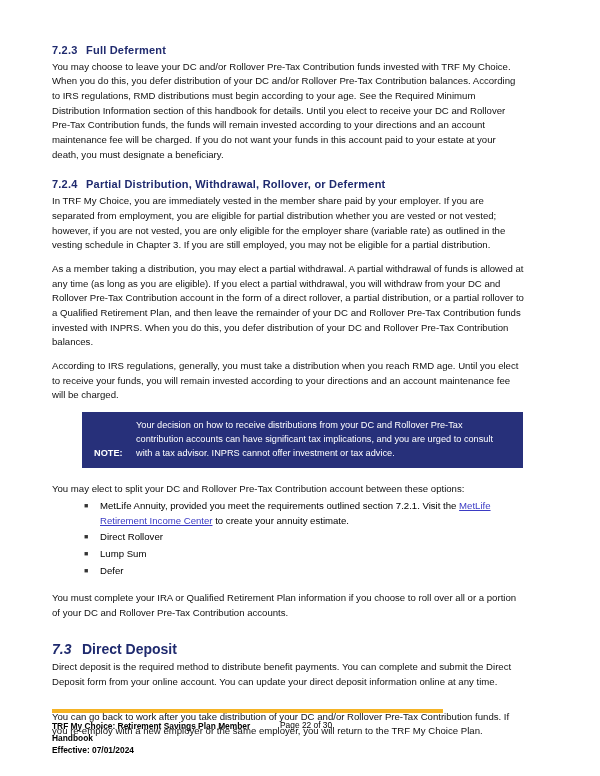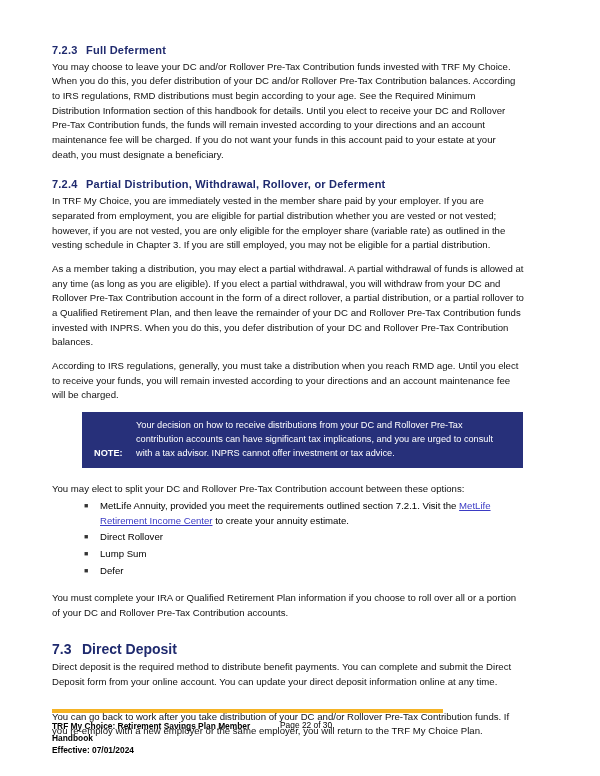--- a/index.html
+++ b/index.html
@@ -41,20 +41,21 @@
   h2.major-heading {
     color: #1f2a6e;
     font-size: 14px;
     font-weight: bold;
     margin: 0 0 2px 0;
     line-height: 1.25;
   }
   h2.major-heading .num {
     display: inline-block;
     min-width: 30px;
+    font-style: italic;
   }
   h2.major-heading.wide .num {
     min-width: 32px;
   }
 
   p.body-text {
     font-size: 9.6px;
     line-height: 1.53;
     margin: 0 0 9px 0;
     text-align: left;

